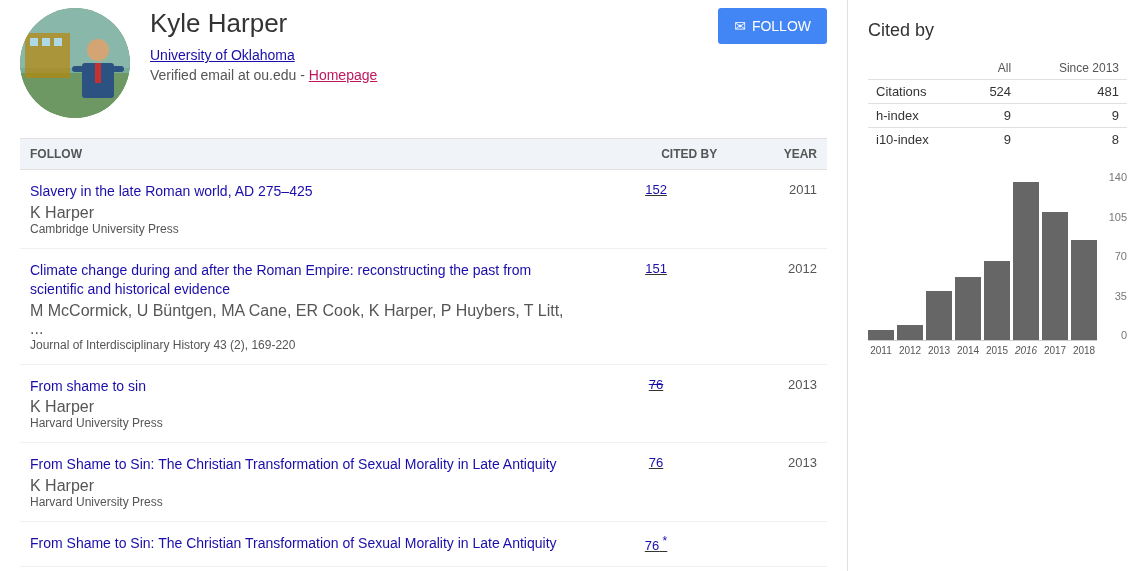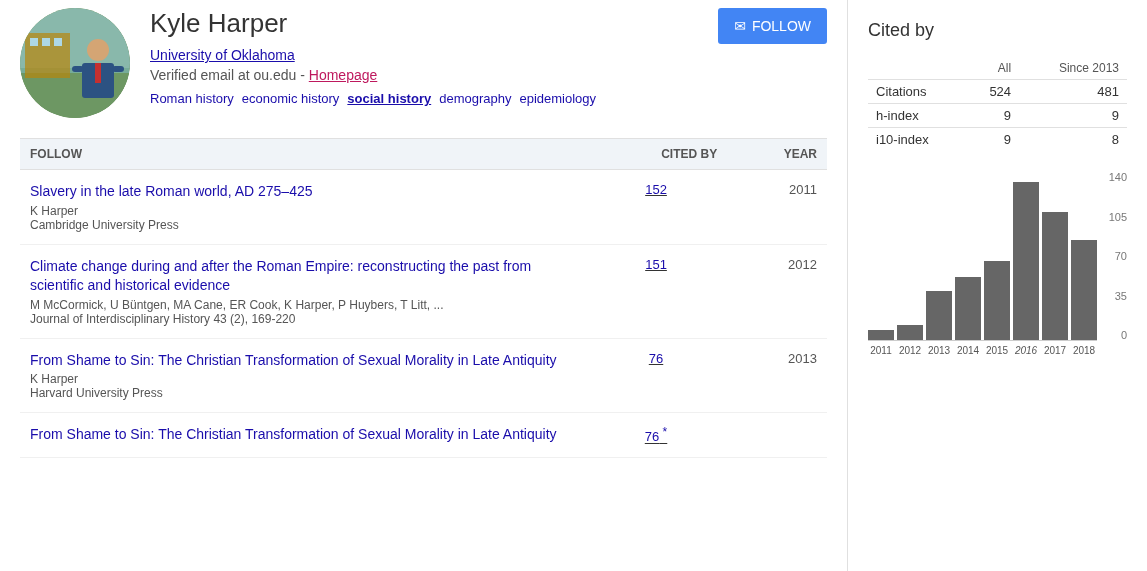--- a/index.html
+++ b/index.html
@@ -156,21 +156,21 @@
       white-space: nowrap;
       color: #555;
     }
     .pub-title {
       color: #1a0dab;
       cursor: pointer;
       font-size: 14px;
       line-height: 1.4;
     }
     .pub-authors {
-      font-size: 12px;
+      font-size: 16px;
       color: #555;
       margin-top: 2px;
     }
     .pub-journal {
       font-size: 12px;
       color: #555;
     }
     .cited-count {
       color: #1a0dab;
       cursor: pointer;
@@ -296,27 +296,20 @@
         </div>
       </div>
 
       <div class="profile-info">
         <div style="display:flex; justify-content:space-between; align-items:flex-start;">
           <div>
             <h1 class="profile-name">Kyle Harper</h1>
             <a class="profile-institution">University of Oklahoma</a>
             <div class="profile-email">
               <span>Verified email at ou.edu</span> - <a>Homepage</a>
-            </div>
-            <div class="profile-tags">
-              <span class="tag inactive">Roman history</span>
-              <span class="tag inactive">economic history</span>
-              <span class="tag active">social history</span>
-              <span class="tag inactive">demography</span>
-              <span class="tag inactive">epidemiology</span>
             </div>
           </div>
           <button class="follow-btn">
             <span class="mail-icon">✉</span>
             <span>FOLLOW</span>
           </button>
         </div>
       </div>
     </div>
 
@@ -342,20 +335,29 @@
             <td class="pub-title-cell">
               <div class="pub-title">Climate change during and after the Roman Empire: reconstructing the past from scientific and historical evidence</div>
               <div class="pub-authors">M McCormick, U Büntgen, MA Cane, ER Cook, K Harper, P Huybers, T Litt, ...</div>
               <div class="pub-journal">Journal of Interdisciplinary History 43 (2), 169-220</div>
             </td>
             <td class="pub-cited-cell"><span class="cited-count">151</span></td>
             <td class="pub-year-cell">2012</td>
           </tr>
           <tr class="pub-row">
             <td class="pub-title-cell">
+              <div class="pub-title">From shame to sin</div>
+              <div class="pub-authors">K Harper</div>
+              <div class="pub-journal">Harvard University Press</div>
+            </td>
+            <td class="pub-cited-cell"><span class="cited-count strikethrough">76</span></td>
+            <td class="pub-year-cell">2013</td>
+          </tr>
+          <tr class="pub-row">
+            <td class="pub-title-cell">
               <div class="pub-title">From Shame to Sin: The Christian Transformation of Sexual Morality in Late Antiquity</div>
               <div class="pub-authors">K Harper</div>
               <div class="pub-journal">Harvard University Press</div>
             </td>
             <td class="pub-cited-cell"><span class="cited-count">76</span></td>
             <td class="pub-year-cell">2013</td>
           </tr>
           <tr class="pub-row">
             <td class="pub-title-cell">
               <div class="pub-title">From Shame to Sin: The Christian Transformation of Sexual Morality in Late Antiquity</div>

